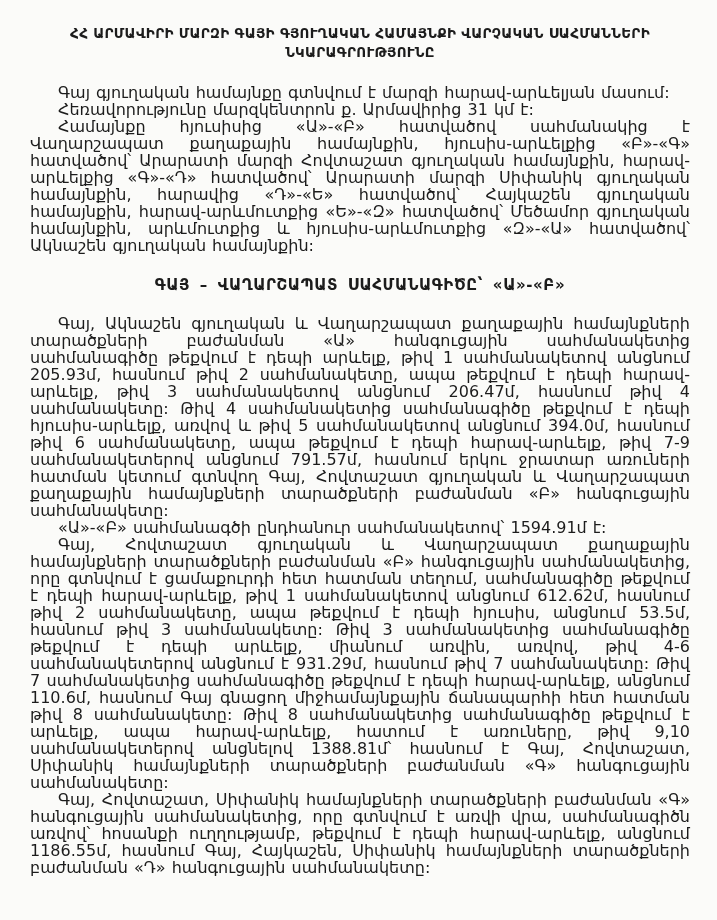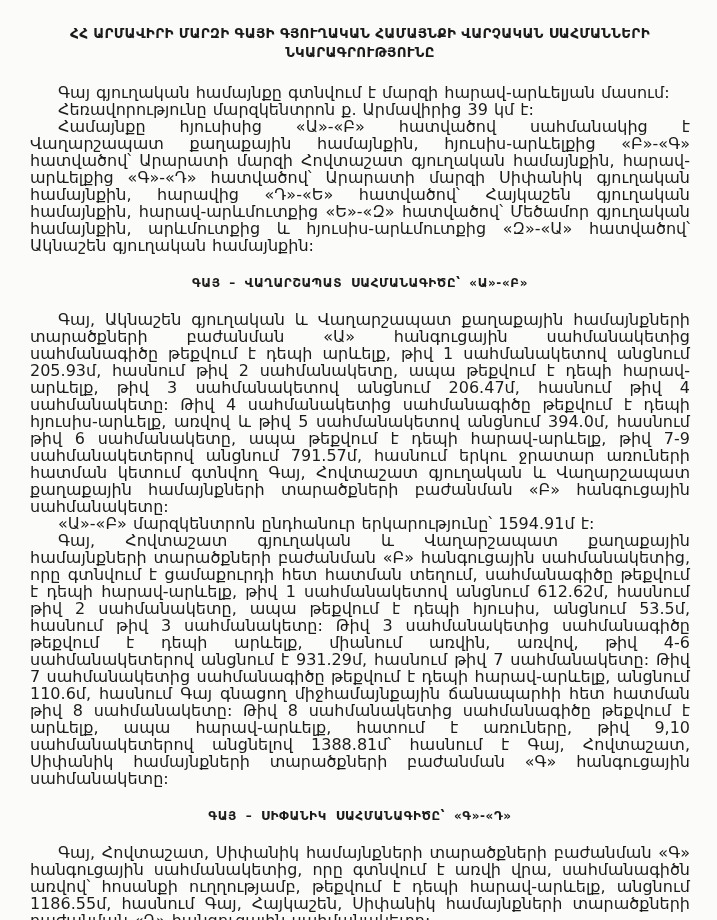--- a/index.html
+++ b/index.html
@@ -29,44 +29,43 @@
   }
   .body-par {
     font-size: 16px;
     line-height: 17px;
     text-align: justify;
     text-indent: 28px;
     margin: 0;
     word-spacing: 1px;
   }
   .section-heading {
-    font-size: 12px;
+    font-size: 15px;
     font-weight: bold;
     text-align: center;
     letter-spacing: 0.6px;
     word-spacing: 4px;
     margin: 22px 0 21px 0;
   }
 </style>
 </head>
 <body>
 
 <div class="page">
 
   <h1 class="doc-title">
     <span>ՀՀ ԱՐՄԱՎԻՐԻ ՄԱՐԶԻ ԳԱՅԻ ԳՅՈՒՂԱԿԱՆ ՀԱՄԱՅՆՔԻ ՎԱՐՉԱԿԱՆ ՍԱՀՄԱՆՆԵՐԻ</span><br>
     <span>ՆԿԱՐԱԳՐՈՒԹՅՈՒՆԸ</span>
   </h1>
 
   <p class="body-par">Գայ գյուղական համայնքը գտնվում է մարզի հարավ-արևելյան մասում:</p>
-  <p class="body-par">Հեռավորությունը մարզկենտրոն ք. Արմավիրից  39 կմ է:</p>
+  <p class="body-par">Հեռավորությունը մարզկենտրոն ք. Արմավիրից  31 կմ է:</p>
   <p class="body-par">Համայնքը հյուսիսից «Ա»-«Բ» հատվածով սահմանակից է Վաղարշապատ քաղաքային համայնքին, հյուսիս-արևելքից «Բ»-«Գ» հատվածով՝ Արարատի մարզի Հովտաշատ գյուղական համայնքին, հարավ-արևելքից «Գ»-«Դ» հատվածով՝ Արարատի մարզի Սիփանիկ գյուղական համայնքին, հարավից «Դ»-«Ե» հատվածով՝ Հայկաշեն գյուղական համայնքին, հարավ-արևմուտքից «Ե»-«Զ» հատվածով՝ Մեծամոր գյուղական համայնքին, արևմուտքից և հյուսիս-արևմուտքից «Զ»-«Ա» հատվածով՝ Ակնաշեն գյուղական համայնքին:</p>
 
   <h2 class="section-heading">ԳԱՅ – ՎԱՂԱՐՇԱՊԱՏ ՍԱՀՄԱՆԱԳԻԾԸ՝ «Ա»-«Բ»</h2>
   <p class="body-par">Գայ, Ակնաշեն գյուղական և Վաղարշապատ քաղաքային համայնքների տարածքների բաժանման «Ա» հանգուցային սահմանակետից սահմանագիծը թեքվում է դեպի արևելք, թիվ 1 սահմանակետով անցնում 205.93մ, հասնում թիվ 2 սահմանակետը, ապա թեքվում է դեպի հարավ-արևելք, թիվ 3 սահմանակետով անցնում 206.47մ, հասնում թիվ 4 սահմանակետը: Թիվ 4 սահմանակետից սահմանագիծը թեքվում է դեպի հյուսիս-արևելք, առվով և թիվ 5 սահմանակետով անցնում 394.0մ, հասնում թիվ 6 սահմանակետը, ապա թեքվում է դեպի հարավ-արևելք, թիվ 7-9 սահմանակետերով անցնում 791.57մ, հասնում երկու ջրատար առուների հատման կետում գտնվող Գայ, Հովտաշատ գյուղական և Վաղարշապատ քաղաքային համայնքների տարածքների բաժանման «Բ» հանգուցային սահմանակետը:</p>
-  <p class="body-par">«Ա»-«Բ» մարզկենտրոն ընդհանուր երկարությունը՝  1594.91մ է:</p>
+  <p class="body-par">«Ա»-«Բ» սահմանագծի ընդհանուր սահմանակետով՝  1594.91մ է:</p>
 
   <p class="body-par">Գայ, Հովտաշատ գյուղական և Վաղարշապատ քաղաքային համայնքների տարածքների բաժանման «Բ» հանգուցային սահմանակետից, որը գտնվում է ցամաքուրդի հետ հատման տեղում, սահմանագիծը թեքվում է դեպի հարավ-արևելք, թիվ 1 սահմանակետով անցնում 612.62մ, հասնում թիվ 2 սահմանակետը, ապա թեքվում է դեպի հյուսիս, անցնում 53.5մ, հասնում թիվ 3 սահմանակետը:  Թիվ 3 սահմանակետից սահմանագիծը թեքվում է դեպի արևելք, միանում առվին, առվով, թիվ 4-6 սահմանակետերով անցնում է 931.29մ, հասնում թիվ 7 սահմանակետը: Թիվ 7 սահմանակետից սահմանագիծը թեքվում է դեպի հարավ-արևելք, անցնում 110.6մ, հասնում Գայ գնացող միջհամայնքային ճանապարհի հետ հատման թիվ 8 սահմանակետը: Թիվ 8 սահմանակետից սահմանագիծը թեքվում է արևելք, ապա հարավ-արևելք, հատում է առուները, թիվ 9,10 սահմանակետերով անցնելով 1388.81մ՝ հասնում է Գայ, Հովտաշատ, Սիփանիկ համայնքների տարածքների բաժանման «Գ» հանգուցային սահմանակետը:</p>
 
-  <h2 class="section-heading">ԳԱՅ – ՍԻՓԱՆԻԿ ՍԱՀՄԱՆԱԳԻԾԸ՝ «Գ»-«Դ»</h2>
   <p class="body-par">Գայ, Հովտաշատ, Սիփանիկ համայնքների տարածքների բաժանման «Գ» հանգուցային սահմանակետից, որը գտնվում է առվի վրա, սահմանագիծն առվով՝ հոսանքի ուղղությամբ, թեքվում է դեպի հարավ-արևելք, անցնում 1186.55մ, հասնում Գայ, Հայկաշեն, Սիփանիկ համայնքների տարածքների բաժանման «Դ» հանգուցային սահմանակետը:</p>
 
 </div>
 
 </body></html>

